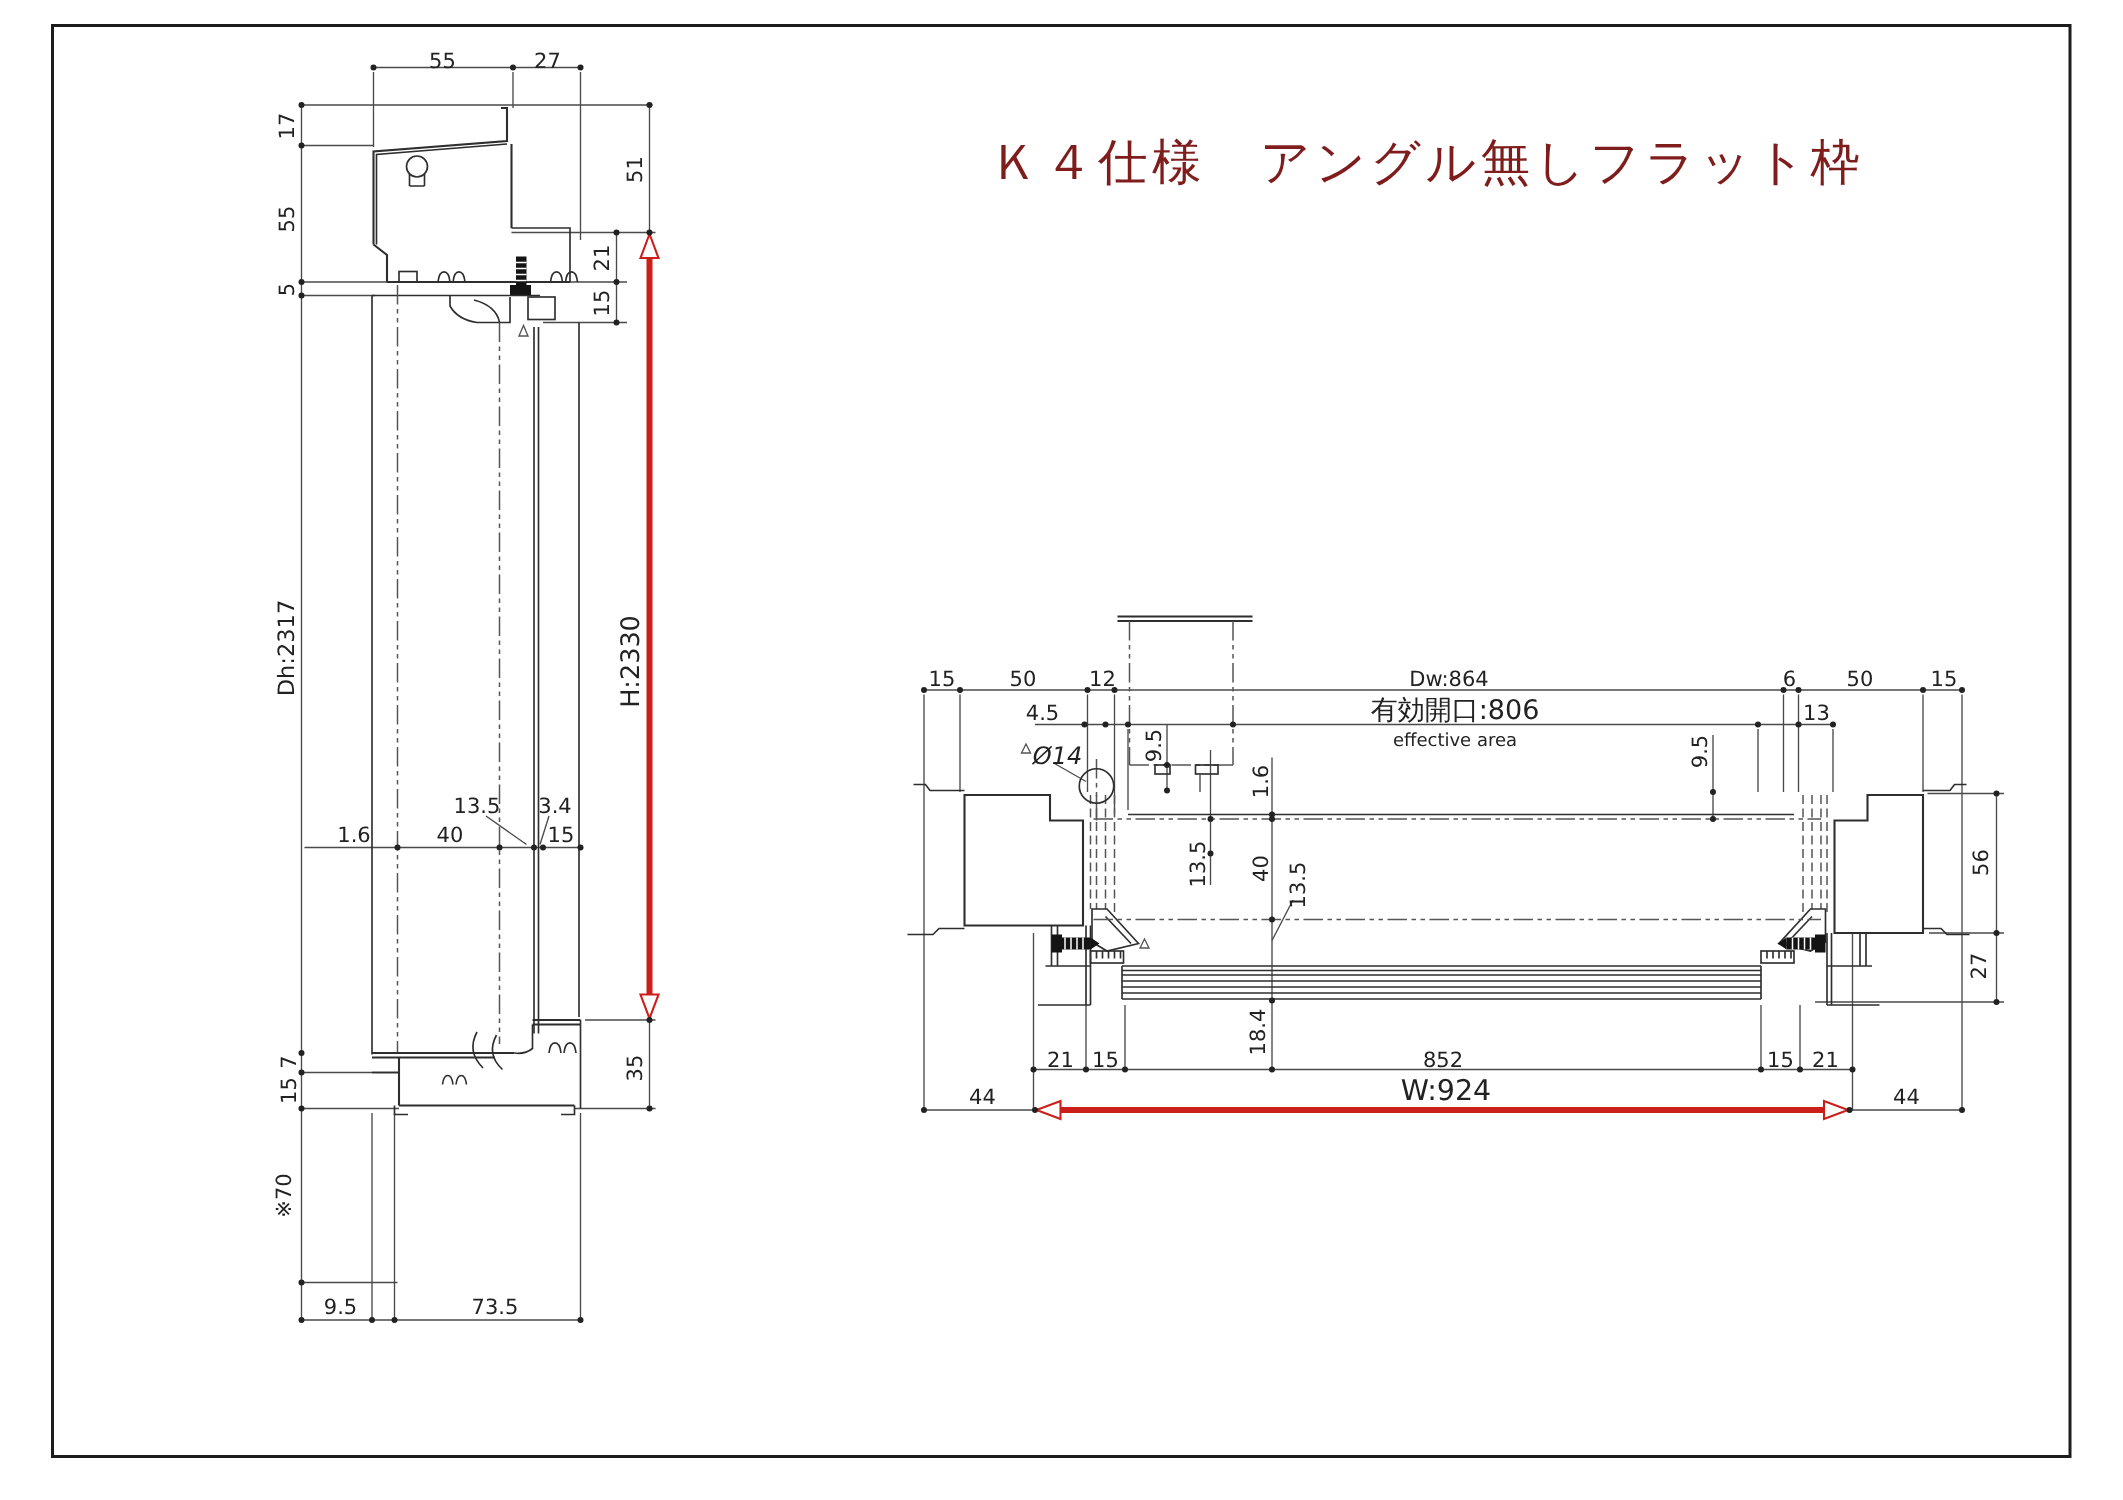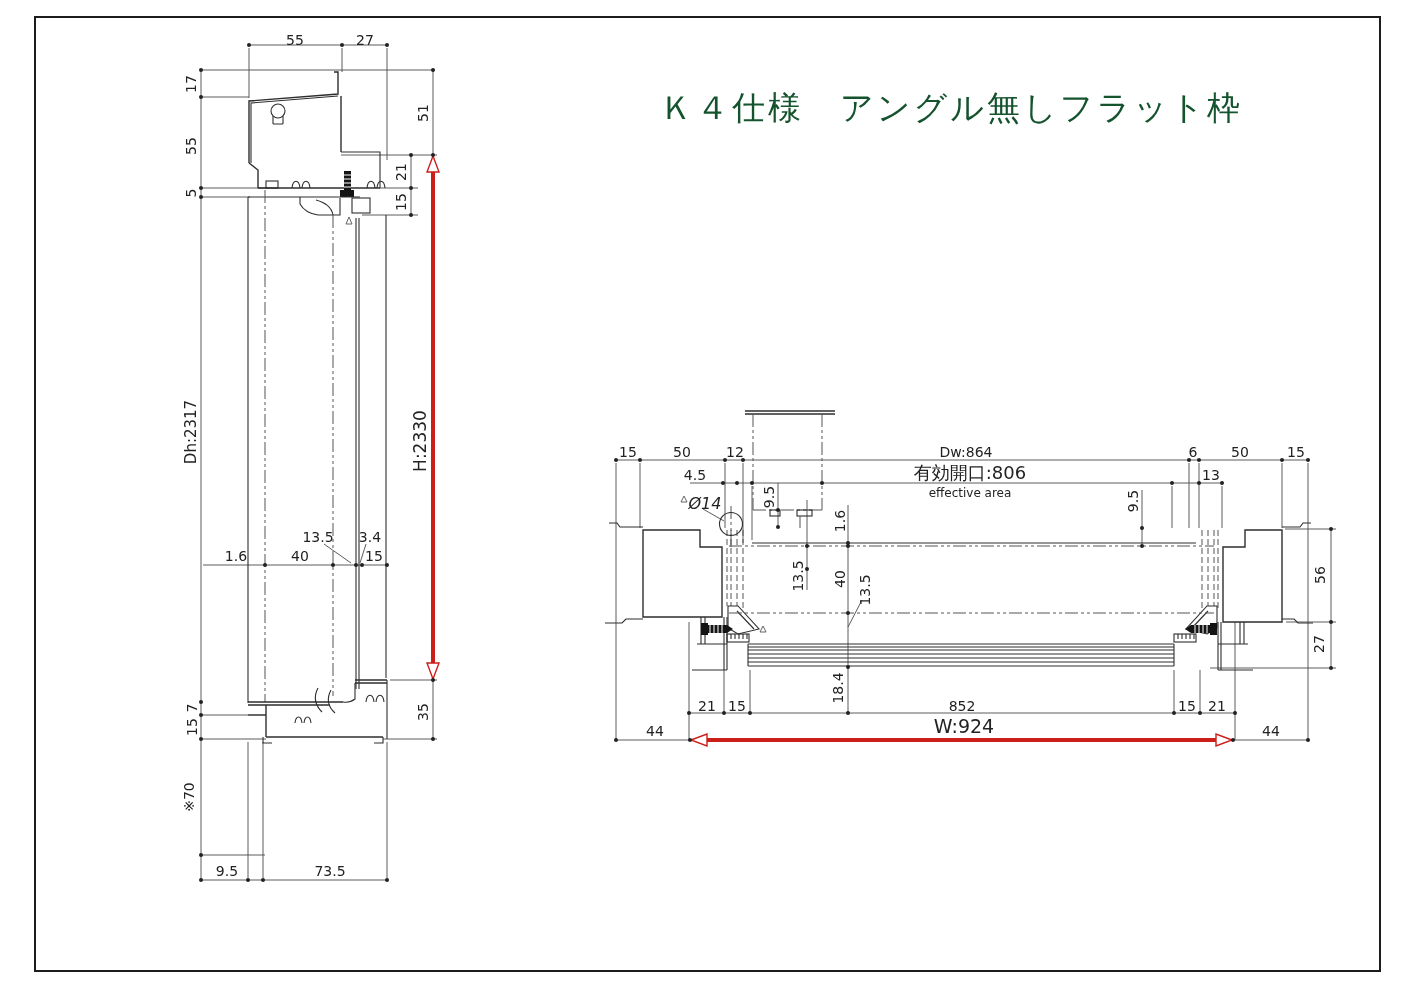--- a/index.html
+++ b/index.html
@@ -323,17 +323,17 @@
         <text x="1217" y="706" dy="5" text-anchor="middle" font-size="14">21</text>
         <text x="655" y="731" dy="5" text-anchor="middle" font-size="14">44</text>
         <text x="964" y="728" dy="5" text-anchor="middle" font-size="19">W:924</text>
         <text x="1271" y="731" dy="5" text-anchor="middle" font-size="14">44</text>
         <text x="1320" y="575" dy="5" text-anchor="middle" font-size="14" transform="rotate(-90 1320 575)">56</text>
         <text x="1319" y="644" dy="5" text-anchor="middle" font-size="14" transform="rotate(-90 1319 644)">27</text>
       </g>
 </svg>
 
 
-<div id="title" style="color: #14532d;">Ｋ４仕様　アングル無しフラット枠</div>
+<div id="title" style="color: #7f1d1d;">Ｋ４仕様　アングル無しフラット枠</div>
 
 
 
 </div>
 
 </body></html>

